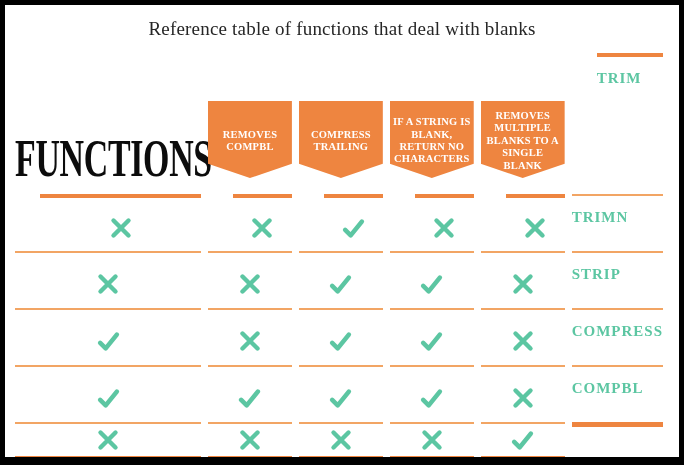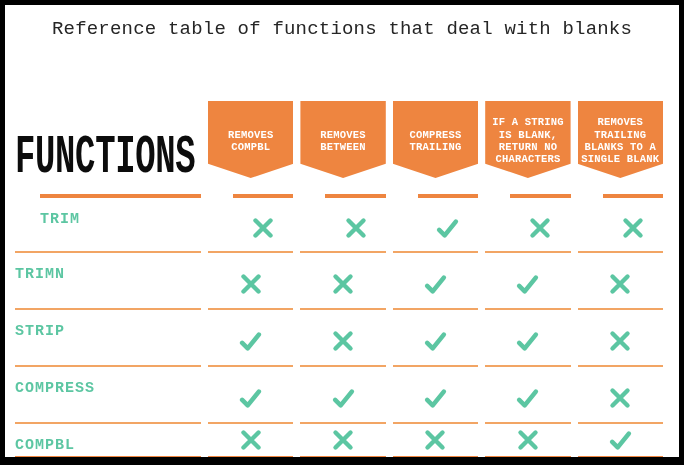--- a/index.html
+++ b/index.html
@@ -3,21 +3,21 @@
 <meta charset="utf-8">
 <style>
   html,body{margin:0;padding:0;background:#fff;}
   .poster{
     position:relative;
     width:684px;height:465px;
     box-sizing:border-box;
     border:5px solid #000;
     border-bottom-width:8px;
     background:#fff;
-    font-family:Liberation Mono, monospace;
+    font-family:Liberation Serif, serif;
     overflow:hidden;
   }
   .title{
     height:35px;
     padding-top:13px;
     box-sizing:content-box;
     text-align:center;
     font-size:19px;
     font-weight:500;
     letter-spacing:.2px;
@@ -104,30 +104,27 @@
 
   <div class="grid">
 
     <div class="hcell fn-head">
       <span>FUNCTIONS</span>
     </div>
     <div class="hcell">
       <div class="banner">REMOVES COMPBL</div>
     </div>
     <div class="hcell">
-      <div class="banner">REMOVES BETWEEN</div>
-    </div>
-    <div class="hcell">
       <div class="banner">COMPRESS TRAILING</div>
     </div>
     <div class="hcell">
       <div class="banner">IF A STRING IS BLANK, RETURN NO CHARACTERS</div>
     </div>
     <div class="hcell">
-      <div class="banner">REMOVES TRAILING BLANKS TO A SINGLE BLANK</div>
+      <div class="banner">REMOVES MULTIPLE BLANKS TO A SINGLE BLANK</div>
     </div>
 
     <div class="trow row-first">
       <div class="cell fn-cell">TRIM</div>
       <div class="cell mark-cell">
           <svg width="22" height="22" viewBox="0 0 22 22">
             <path d="M3.5 3.5 L18.5 18.5 M18.5 3.5 L3.5 18.5" fill="none" stroke="#5CC6A2" stroke-width="4.4" stroke-linecap="round"></path>
           </svg>
         </div>
       <div class="cell mark-cell">

